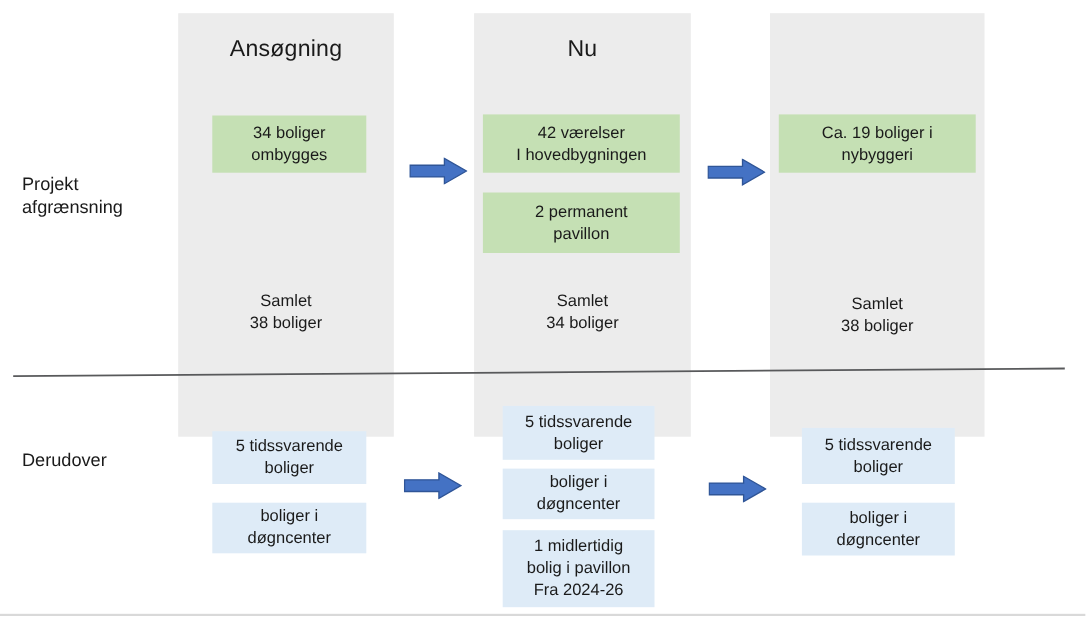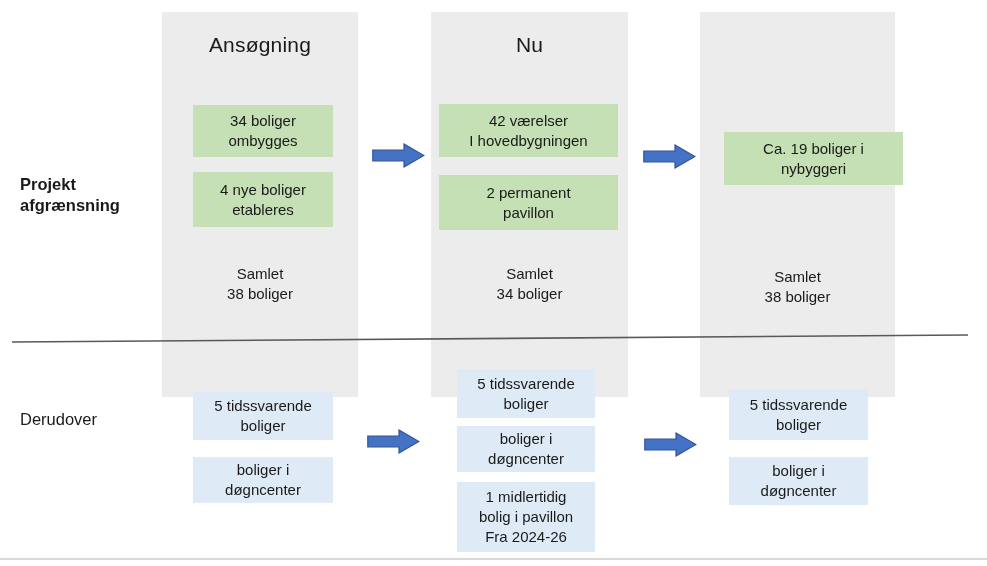--- a/index.html
+++ b/index.html
@@ -58,32 +58,32 @@
   .c1-b1{left:31px;top:380px;width:140px;height:48px;}
   .c1-b2{left:31px;top:445px;width:140px;height:46px;}
   
   .c2-t1{left:8px;top:92px;width:179px;height:53px;}
   .c2-t2{left:8px;top:163px;width:179px;height:55px;}
   .c2-sum{top:252px;}
   .c2-b1{left:26px;top:357px;width:138px;height:49px;}
   .c2-b2{left:26px;top:414px;width:138px;height:46px;}
   .c2-b3{left:26px;top:470px;width:138px;height:70px;}
   
-  .c3-t1{left:24px;top:92px;width:179px;height:53px;margin-top:28px;}
+  .c3-t1{left:8px;top:92px;width:179px;height:53px;}
   .c3-t2{left:8px;top:163px;width:179px;height:77px;}
   .c3-sum{top:255px;}
   .c3-b1{left:29px;top:377px;width:139px;height:51px;}
   .c3-b2{left:29px;top:445px;width:139px;height:48px;}
 
   .row-label{
     position:absolute;left:20px;
     font-size:16.5px;line-height:1.3;
     white-space:pre-line;
   }
-  .row-label.top{top:174px;font-weight:bold;}
+  .row-label.top{top:158px;}
   .row-label.bottom{top:409px;}
 
   .arrow{position:absolute;width:53px;height:25px;}
   .arrow svg{display:block;width:100%;height:100%;}
   .arrow-1{left:372px;top:143px;}
   .arrow-2{left:643px;top:144px;}
   .arrow-3{left:367px;top:429px;}
   .arrow-4{left:644px;top:432px;}
 
   .divider-svg{position:absolute;left:0;top:0;width:987px;height:566px;pointer-events:none;}
@@ -98,22 +98,20 @@
 <div class="canvas">
 
   <div class="row-label top">Projekt
 afgrænsning</div>
   <div class="row-label bottom">Derudover</div>
 
   <div class="column col-1">
     <div class="col-header">Ansøgning</div>
     <div class="box green c1-t1">34 boliger
 ombygges</div>
-    <div class="box green c1-t2">4 nye boliger
-etableres</div>
     <div class="summary c1-sum">Samlet
 38 boliger</div>
     <div class="box blue c1-b1">5 tidssvarende
 boliger</div>
     <div class="box blue c1-b2">boliger i
 døgncenter</div>
   </div>
 
   <div class="column col-2">
     <div class="col-header">Nu</div>

